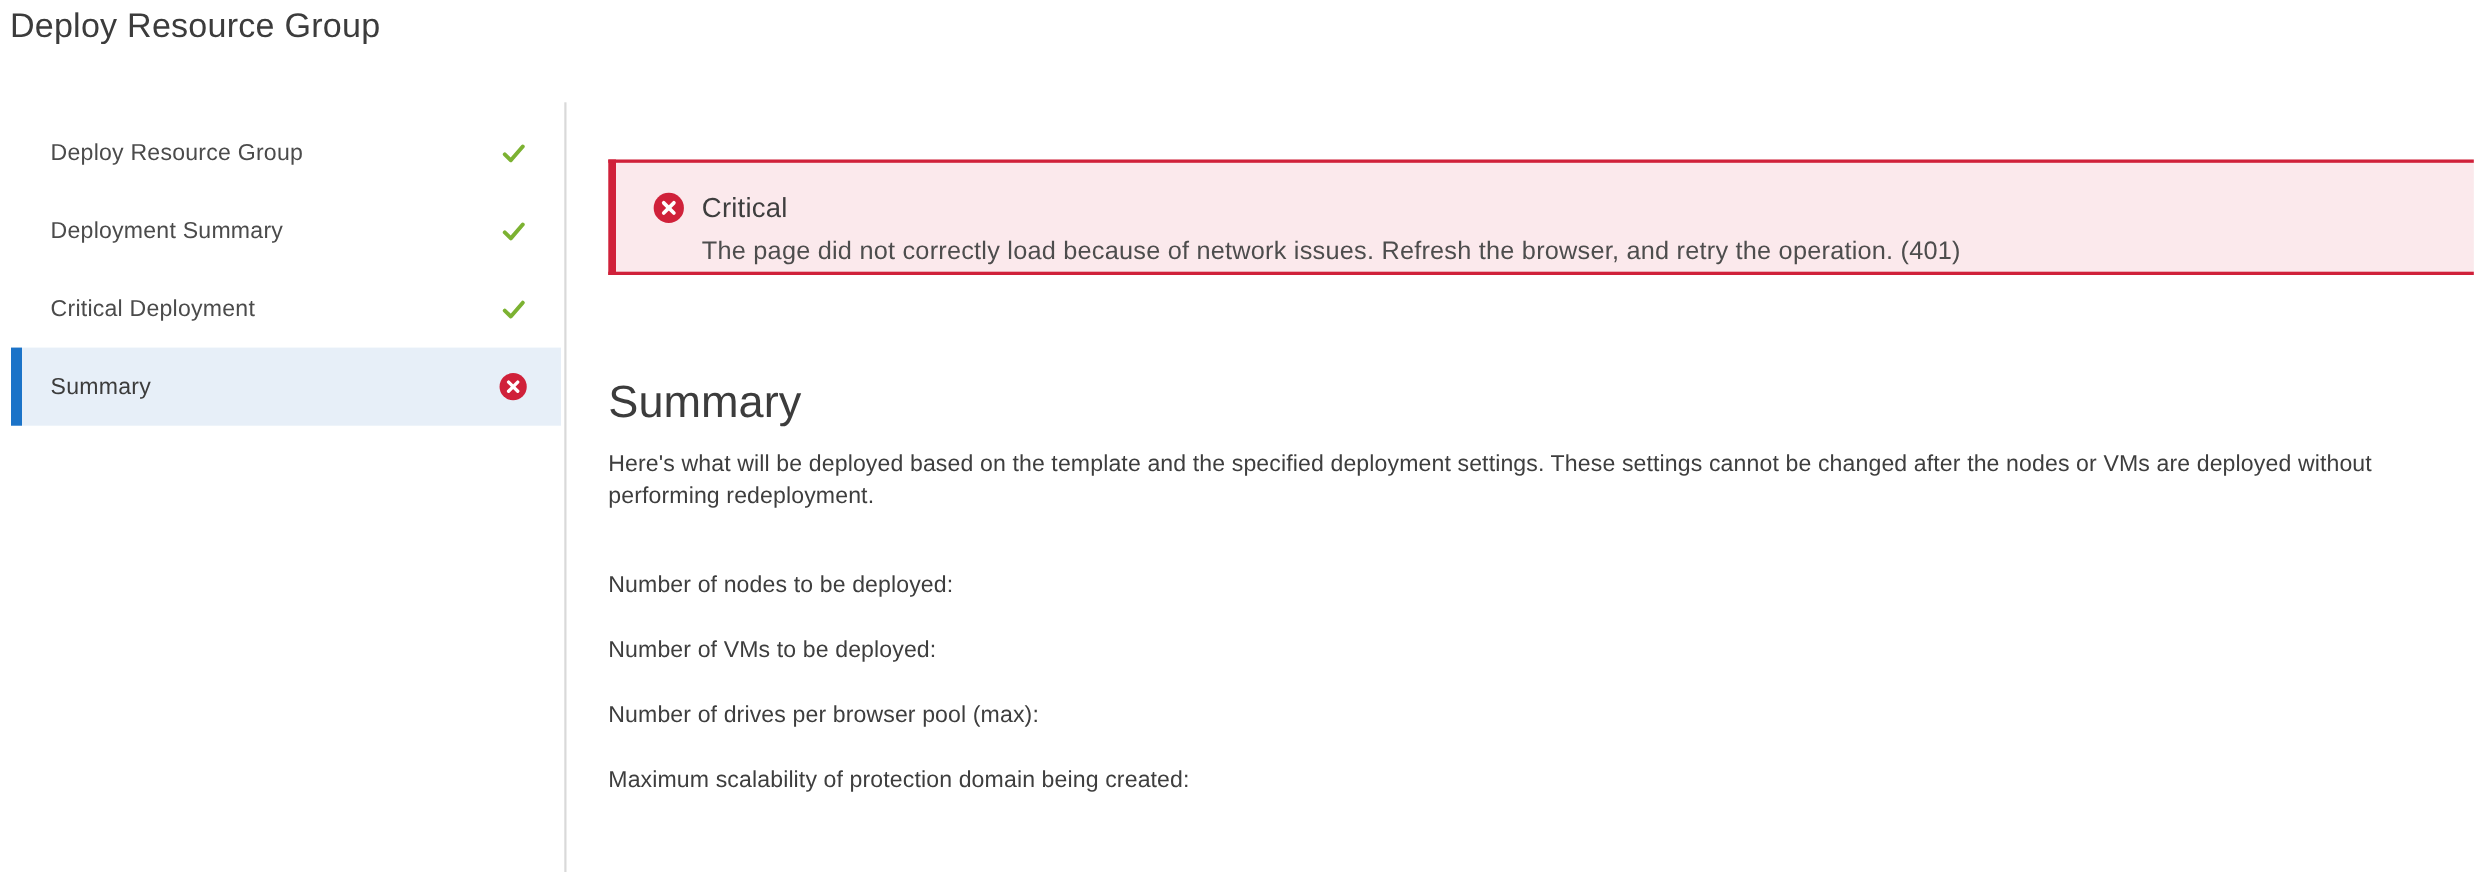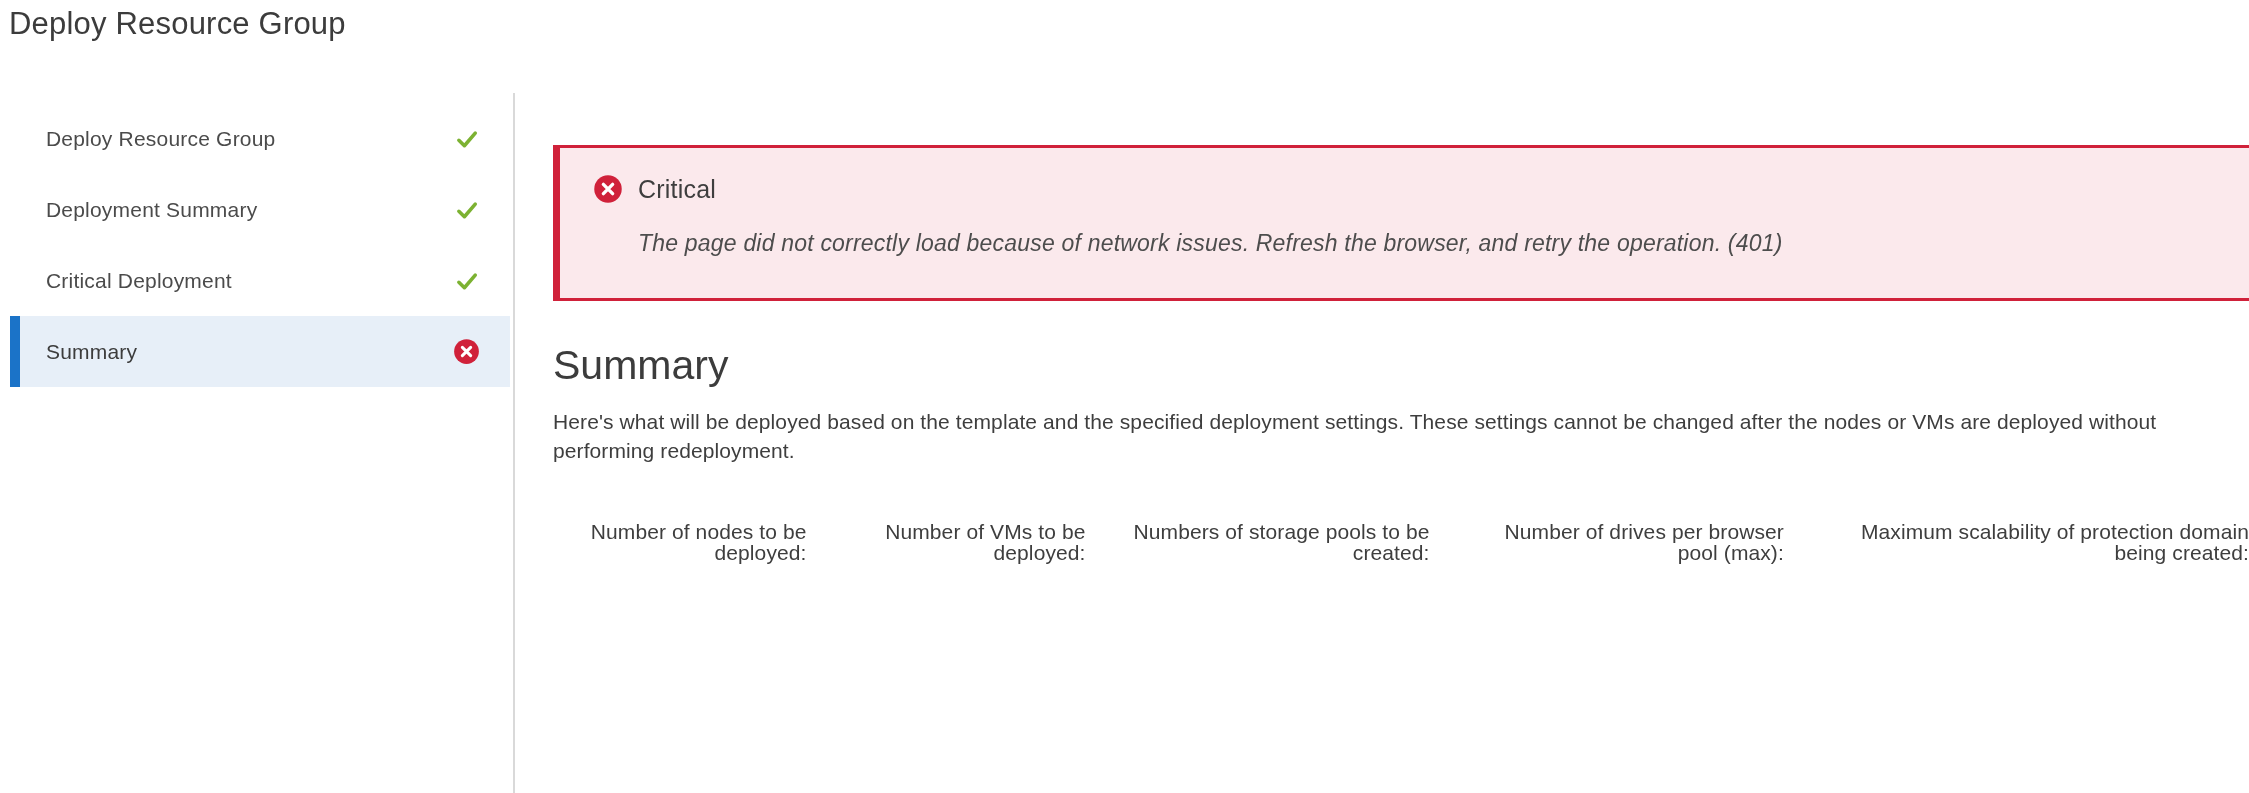--- a/index.html
+++ b/index.html
@@ -56,37 +56,36 @@
   }
   .step-status { flex: 0 0 auto; display: flex; align-items: center; }
 
   
   .main-area { position: absolute; left: 517px; top: 0; right: 0; bottom: 0; }
 
   
   .alert-banner {
     position: absolute;
     left: 36px; right: 0; top: 145px;
-    height: 156px;
+    height: 105px;
     background: var(--critical-bg, #fbe9ec);
     border-top: 3px solid var(--critical-red, #d0213a);
     border-bottom: 3px solid var(--critical-red, #d0213a);
     border-left: 7px solid var(--critical-red, #d0213a);
     border-right: none;
     padding: 26px 20px 0 33px;
   }
   .alert-header { display: flex; align-items: center; gap: 15px; }
   .alert-severity { font-size: 25px; color: #3e3e3e; letter-spacing: 0.2px; }
   .alert-message {
-    margin-top: 26px;
+    margin-top: 10px;
     margin-left: 45px;
     font-size: 23px;
     color: #4d4d4d;
     letter-spacing: 0.2px;
-    font-style: italic;
   }
 
   
   .content-heading {
     position: absolute;
     left: 36px; top: 342px;
     font-size: 41px;
     font-weight: 400;
     color: var(--text-dark, #3c3c3c);
   }
@@ -97,23 +96,22 @@
     font-size: 21px;
     line-height: 29px;
     color: #3e3e3e;
     letter-spacing: 0.1px;
   }
   .field-list {
     position: absolute;
     left: 36px; top: 521px;
     list-style: none;
     display: flex;
-    flex-direction: row;
+    flex-direction: column;
     gap: 38px;
-    text-align: right;
   }
   .field-list li {
     font-size: 21px;
     line-height: 21px;
     color: #3e3e3e;
     letter-spacing: 0.1px;
   }
 
   .icon-svg { display: block; }
 </style>
@@ -181,18 +179,17 @@
     <div class="alert-message">The page did not correctly load because of network issues. Refresh the browser, and retry the operation. (401)</div>
   </div>
 
   <h2 class="content-heading">Summary</h2>
 
   <p class="content-description">Here's what will be deployed based on the template and the specified deployment settings. These settings cannot be changed after the nodes or VMs are deployed without performing redeployment.</p>
 
   <ul class="field-list">
     <li>Number of nodes to be deployed:</li>
     <li>Number of VMs to be deployed:</li>
-    <li>Numbers of storage pools to be created:</li>
     <li>Number of drives per browser pool (max):</li>
     <li>Maximum scalability of protection domain being created:</li>
   </ul>
 
 </main>
 
 </body></html>

